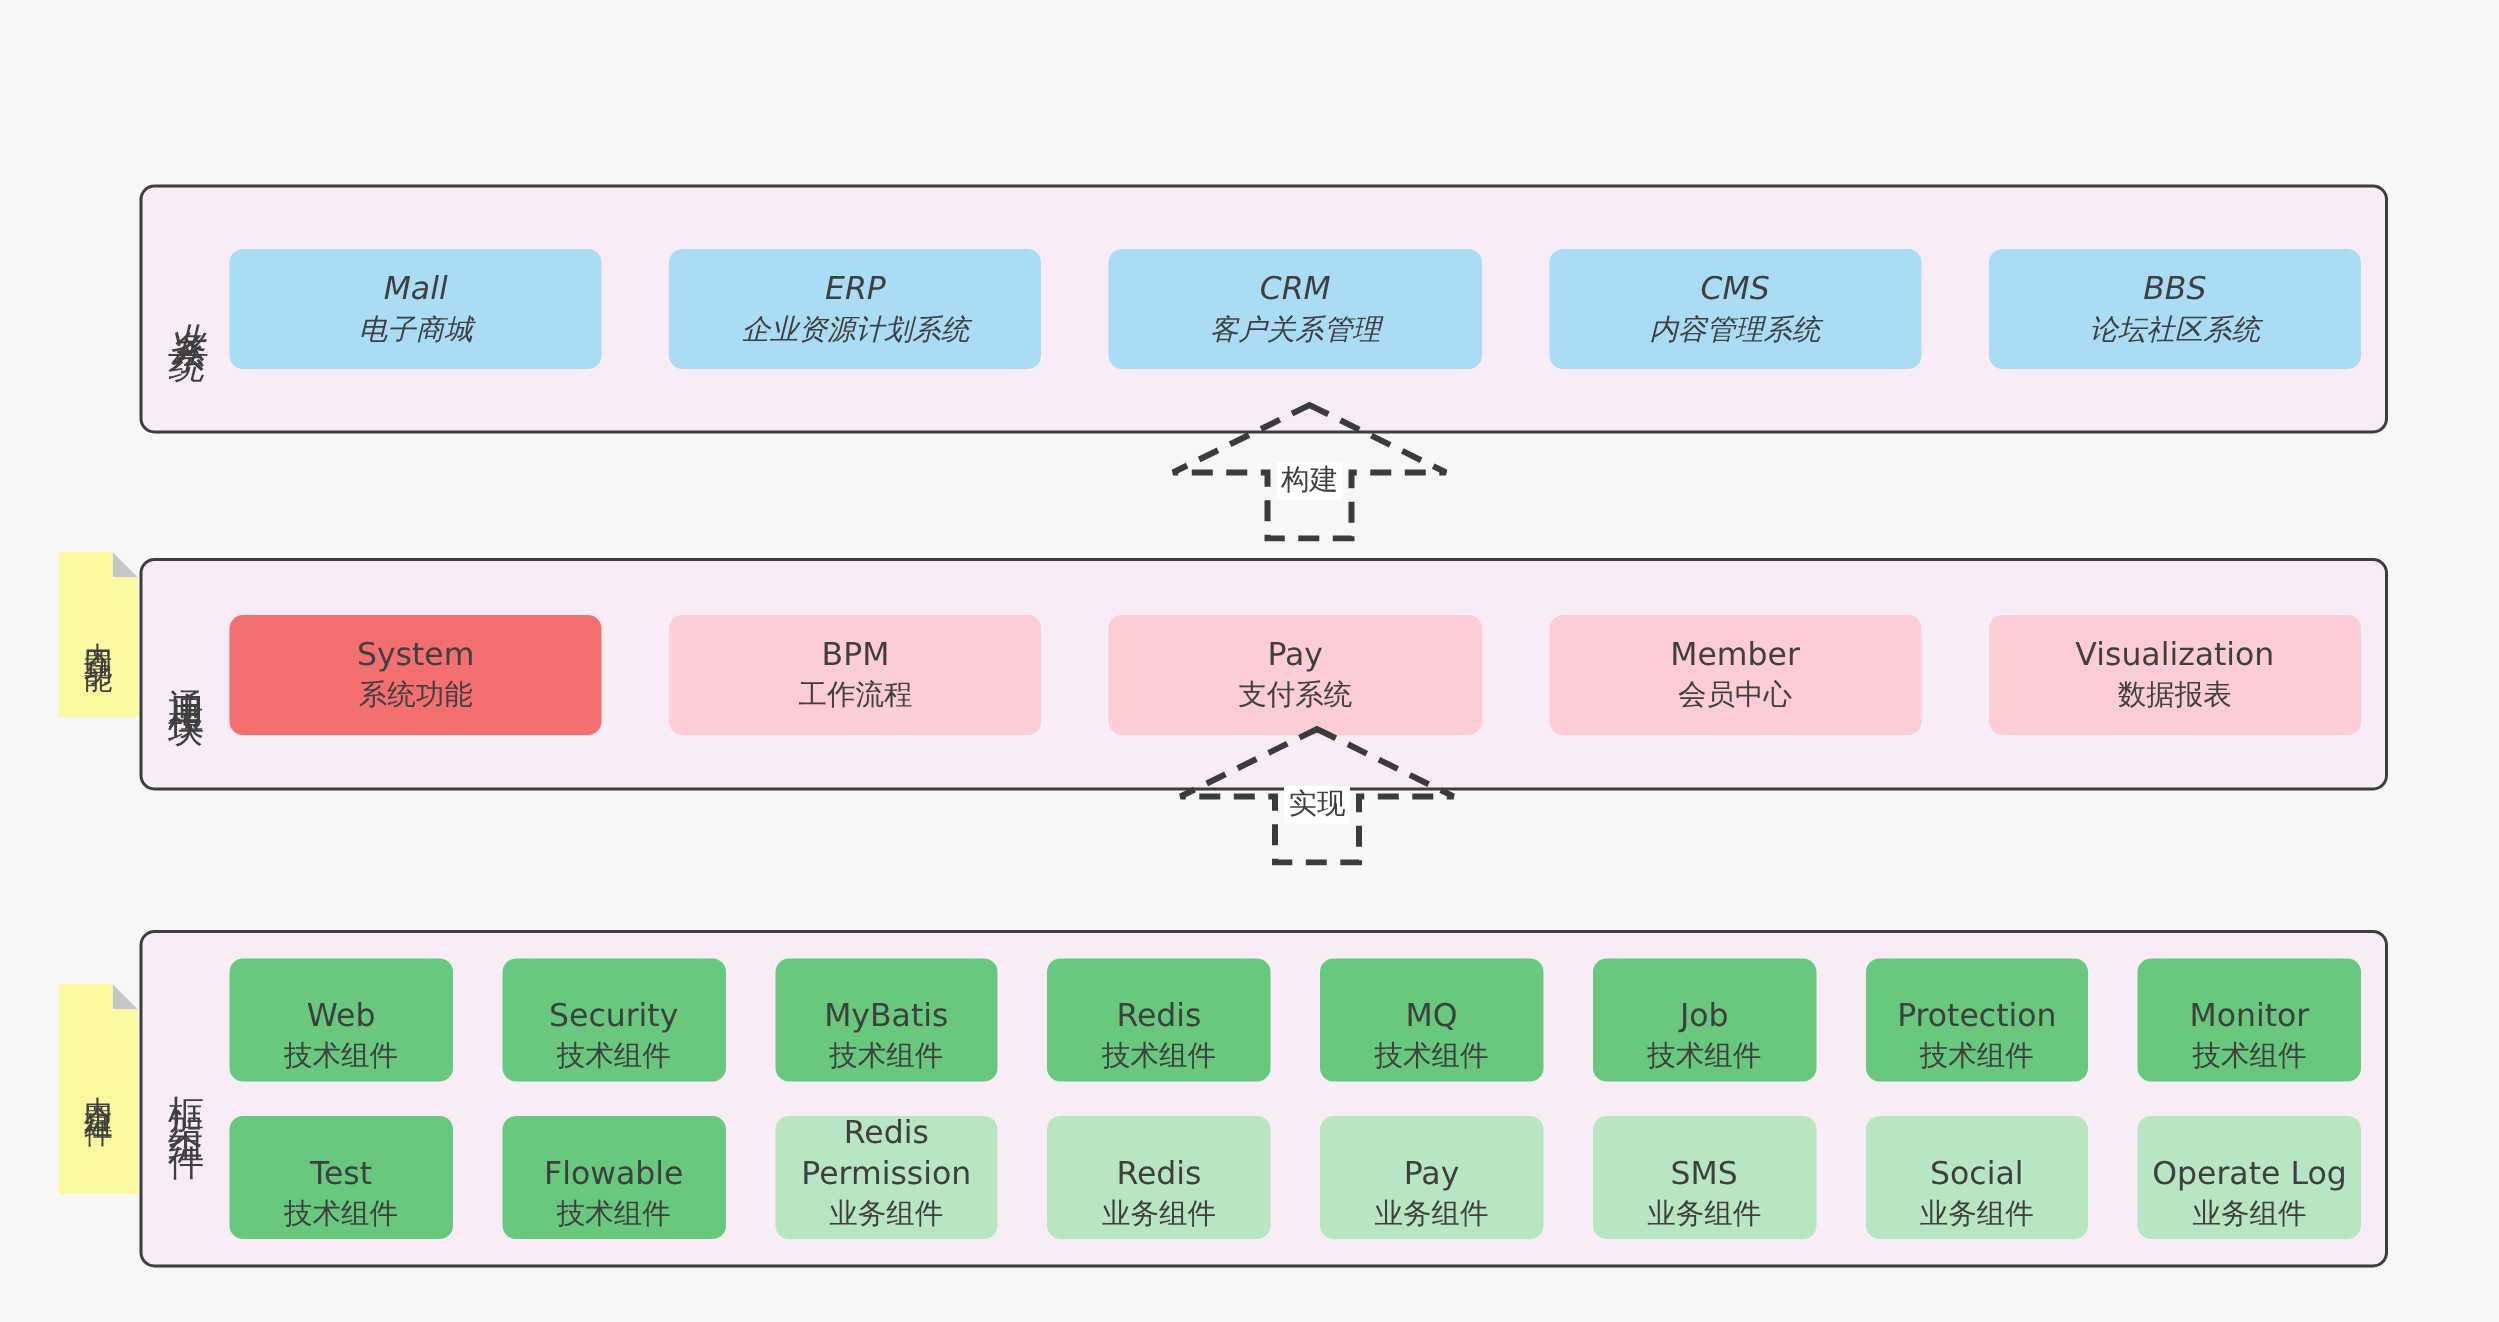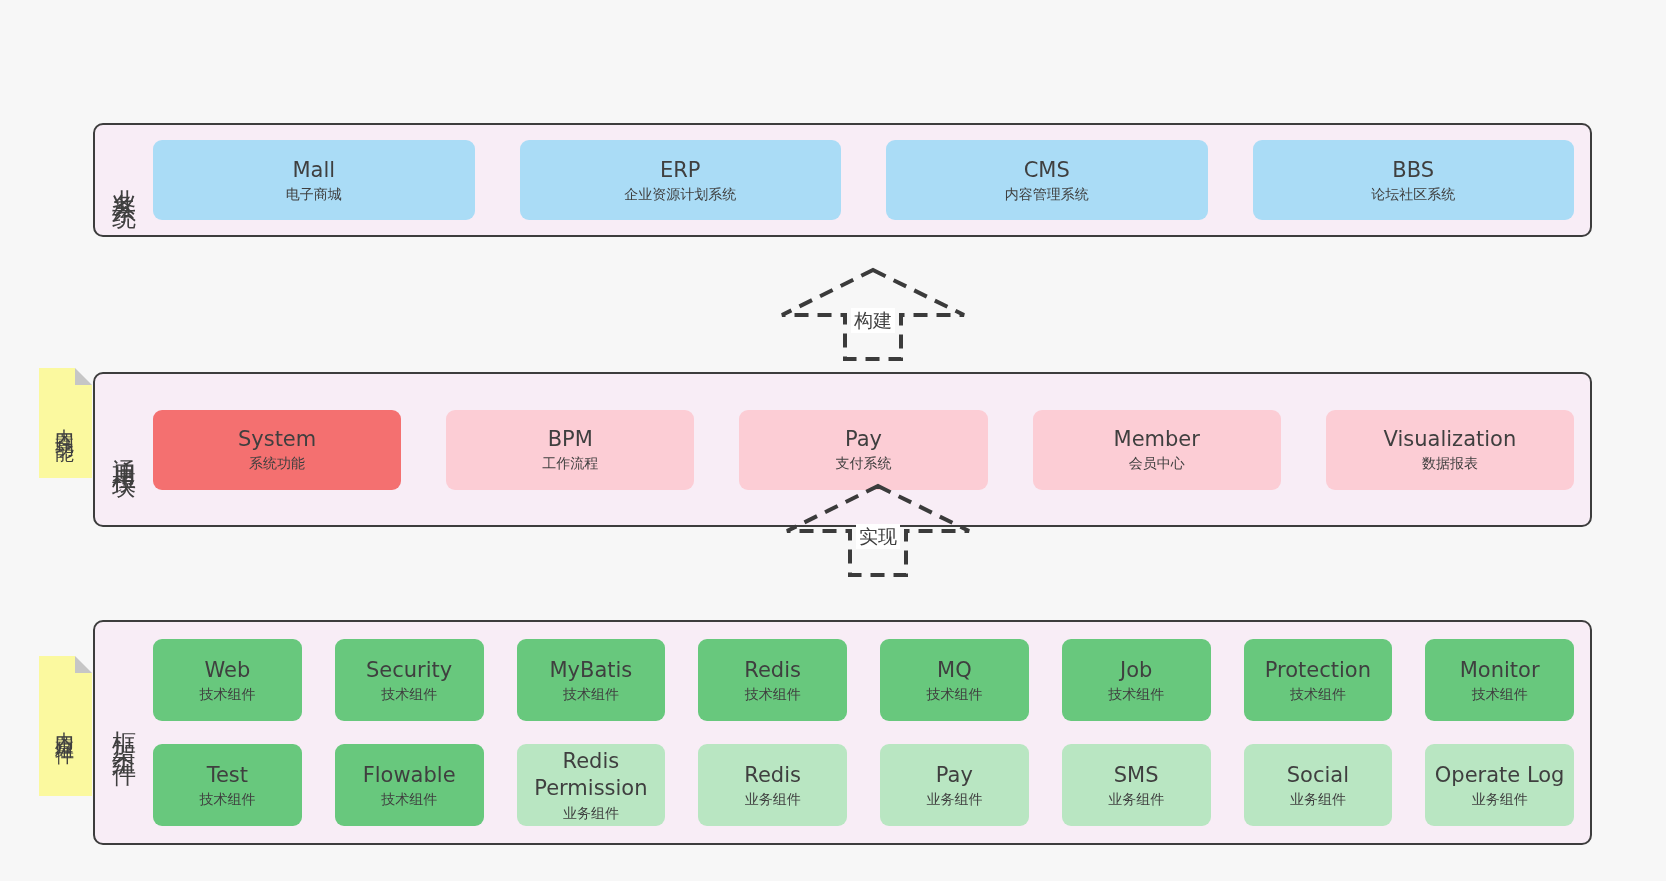--- a/index.html
+++ b/index.html
@@ -9,44 +9,44 @@
     font-family: "DejaVu Sans", sans-serif;
     color: var(--ink, #3f3f3f);
   }
   .band {
     position: absolute; left: 93px; width: 1499px;
     background: var(--band_bg, #f8edf6);
     border: 2px solid var(--band_border, #3d3d3d);
     border-radius: 10px; box-sizing: border-box;
     display: flex; z-index: 1;
   }
-  #band-business  { top: 123px; height: 114px; }
+  #band-business  { top: 123px; height: 166px; font-style: italic; }
   #band-modules   { top: 372px; height: 155px; }
   #band-framework { top: 620px; height: 225px; }
 
   .band-label-col { flex: 0 0 58px; display: flex; align-items: center; justify-content: center; }
   .v-label {
     writing-mode: vertical-rl; text-orientation: upright;
     font-size: 24px; letter-spacing: 5px; color: var(--ink, #3f3f3f);
   }
   .v-label.wide { letter-spacing: 11px; }
 
   .row { flex: 1; display: flex; align-items: center; gap: 45px; padding-right: 16px; }
   .rows { flex: 1; display: flex; flex-direction: column; justify-content: center; gap: 23px; padding-right: 16px; }
   .row3 { display: flex; gap: 33px; }
 
   .box {
     flex: 1; border-radius: 9px; box-sizing: border-box;
     display: flex; flex-direction: column; align-items: center; justify-content: center;
     text-align: center; padding: 4px 8px;
   }
   .row  .box { height: 80px; }
-  .row3 .box { height: 82px; }
+  .row3 .box { height: 82px; justify-content: flex-end; }
   .box-title { font-size: 21px; line-height: 1.3; }
-  .box-sub   { font-size: 14px; line-height: 1.25; margin-top: 2px; }
+  .box-sub   { font-size: 19px; line-height: 1.25; margin-top: 2px; }
 
   .v-blue        { background: var(--blue, #aadcf6); }
   .v-red         { background: var(--red, #f47070); }
   .v-pink        { background: var(--pink, #fccdd5); }
   .v-green       { background: var(--green, #68c87d); }
   .v-green-light { background: var(--green_light, #b9e6c2); }
 
   .sticky {
     position: absolute; left: 39px; width: 53px;
     background: var(--sticky, #fbf99f);
@@ -86,20 +86,24 @@
   <div class="row">
     <div class="box v-blue">
       <div class="box-title">Mall</div>
       <div class="box-sub">电子商城</div>
     </div>
     <div class="box v-blue">
       <div class="box-title">ERP</div>
       <div class="box-sub">企业资源计划系统</div>
     </div>
     <div class="box v-blue">
+      <div class="box-title">CRM</div>
+      <div class="box-sub">客户关系管理</div>
+    </div>
+    <div class="box v-blue">
       <div class="box-title">CMS</div>
       <div class="box-sub">内容管理系统</div>
     </div>
     <div class="box v-blue">
       <div class="box-title">BBS</div>
       <div class="box-sub">论坛社区系统</div>
     </div>
   </div>
 </div>
 

